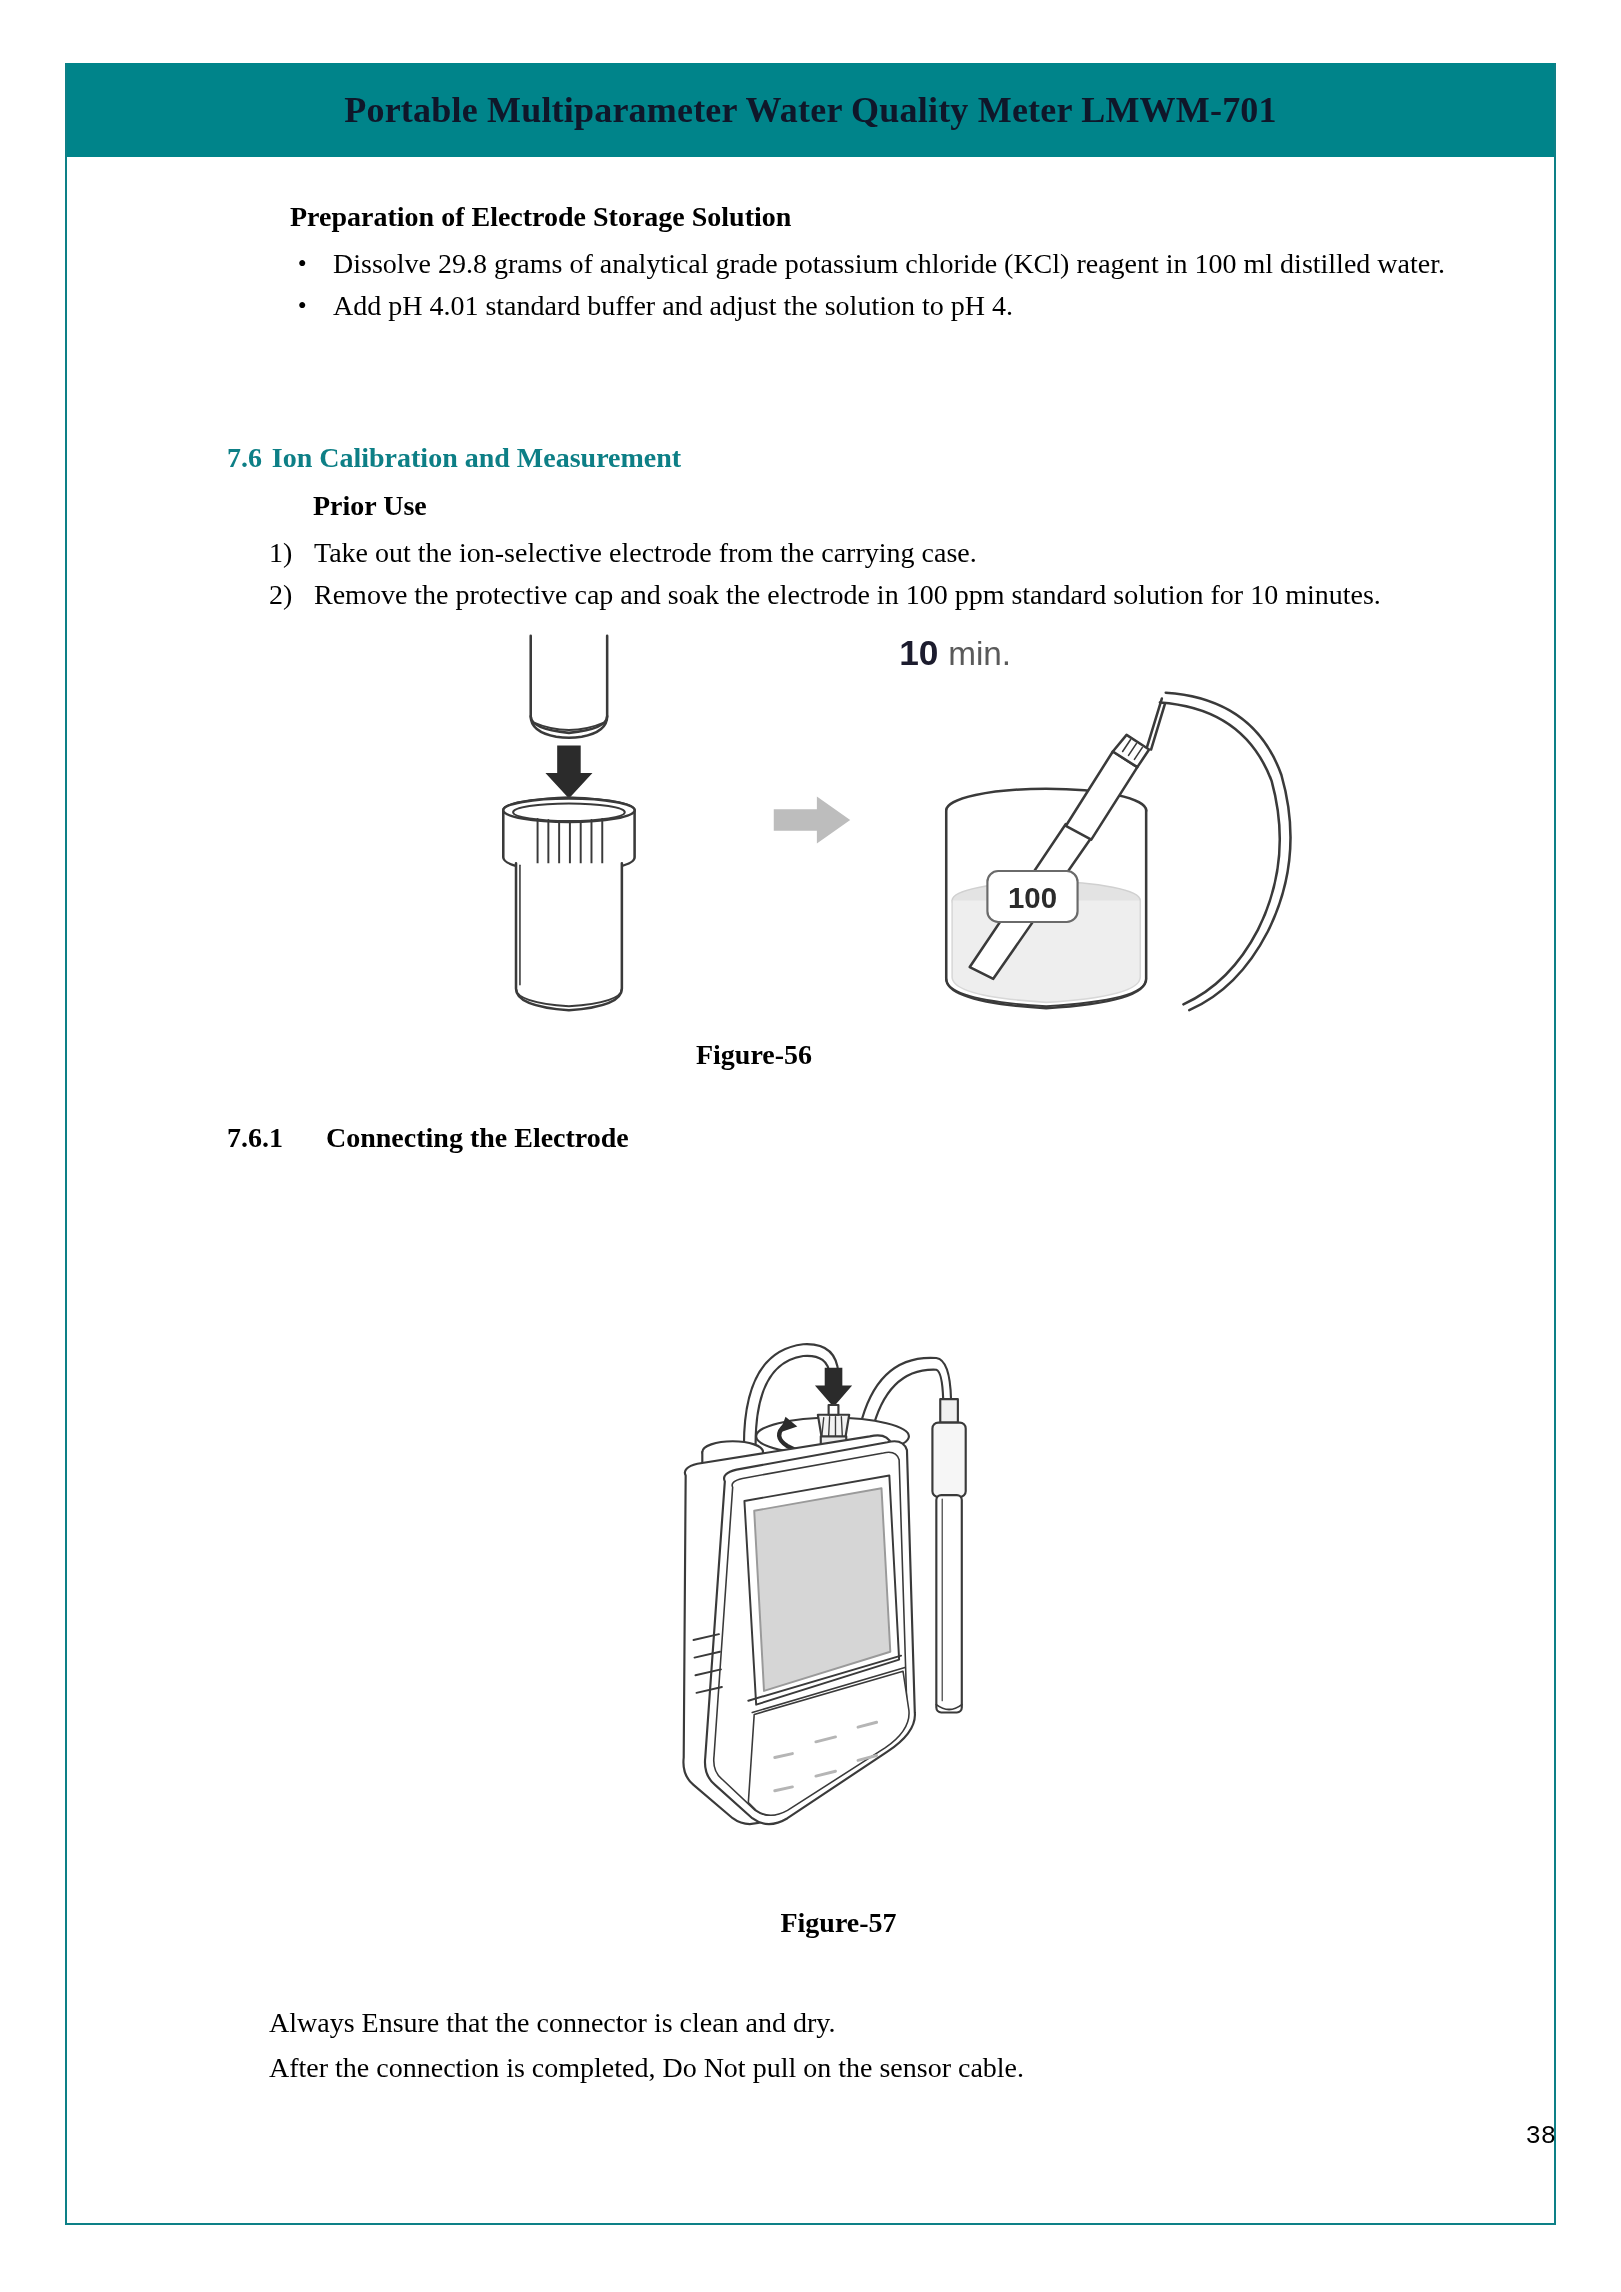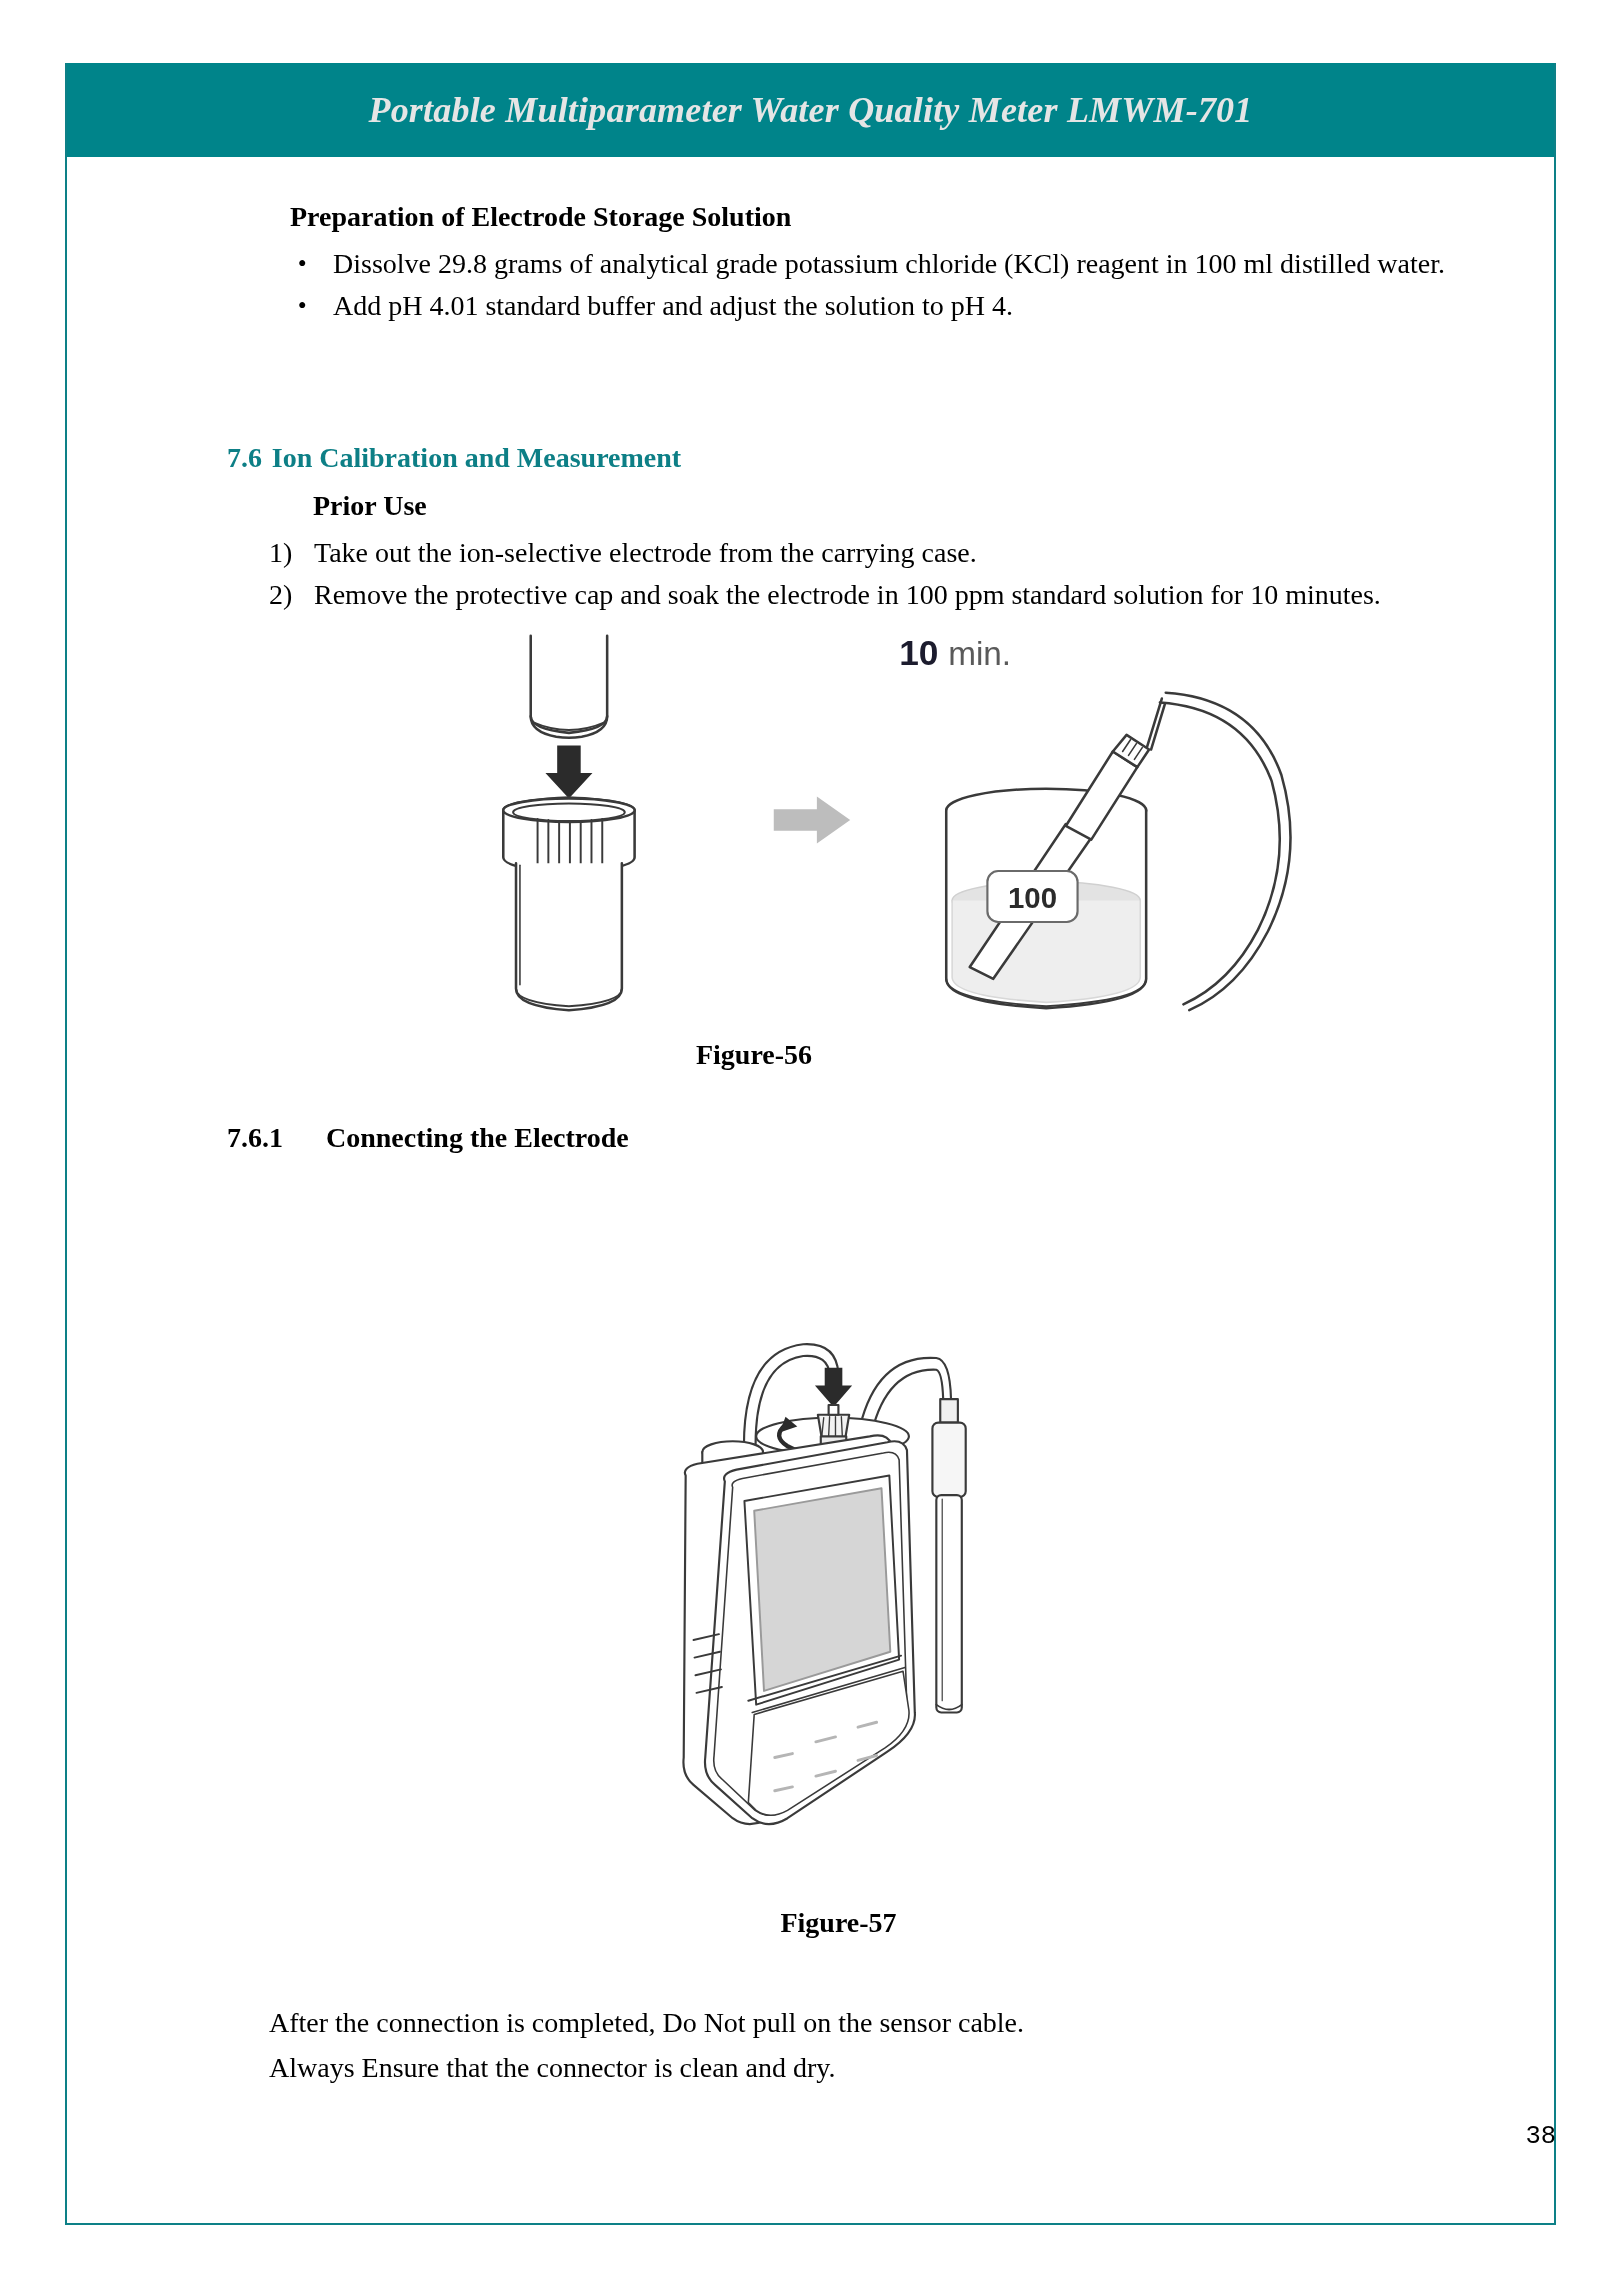--- a/index.html
+++ b/index.html
@@ -35,26 +35,25 @@
     top: 63px;
     width: 1491px;
     height: 94px;
     background: #00848a;
     display: flex;
     align-items: center;
     justify-content: center;
     box-sizing: border-box;
   }
   #header-title {
-    color: #e5e5e5;
+    color: #0f172a;
     font-size: 36px;
     font-weight: bold;
     letter-spacing: 0.2px;
     white-space: nowrap;
-    font-style: italic;
   }
 
   
   #content {
     position: absolute;
     left: 65px;
     top: 157px;
     width: 1491px;
     height: 2068px;
   }
@@ -447,20 +446,20 @@
           <path d="M368 424 Q381 434 394 424" stroke-width="1.8"></path>
           <line x1="374" y1="214" x2="374" y2="420" stroke-width="1.2"></line>
         </g>
       </g>
     </svg>
   </div>
 
   <div class="blk" id="cap57">Figure-57</div>
 
   <div class="blk" id="closing">
+    <div>Always Ensure that the connector is clean and dry.</div>
     <div>After the connection is completed, Do Not pull on the sensor cable.</div>
-    <div>Always Ensure that the connector is clean and dry.</div>
   </div>
 
   <div class="blk" id="page-number">38</div>
 
 </div>
 
 
 </body></html>

